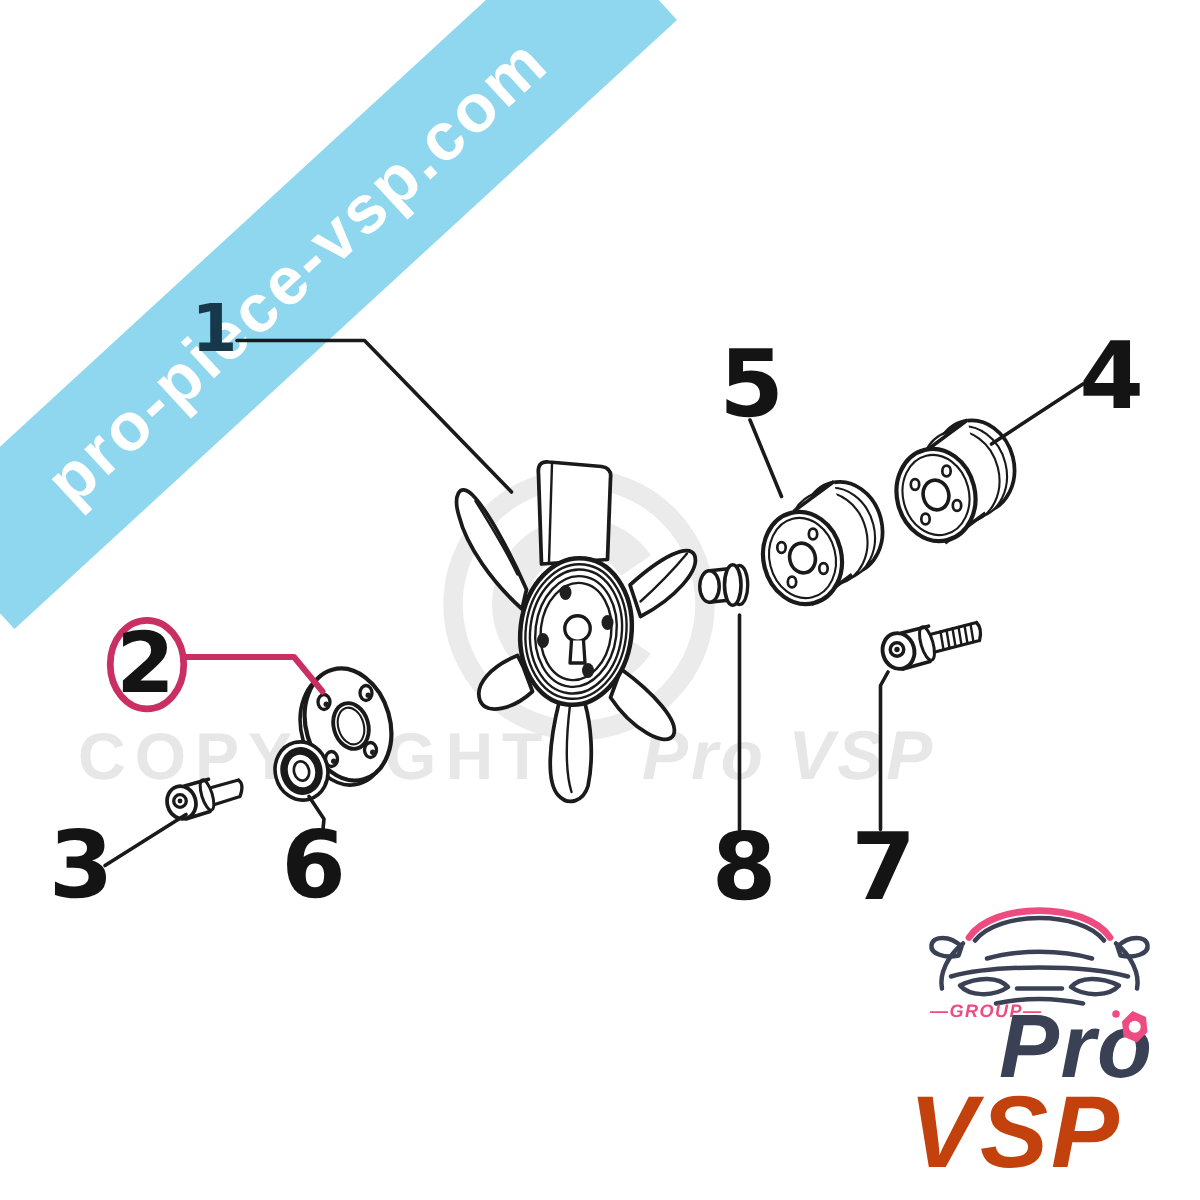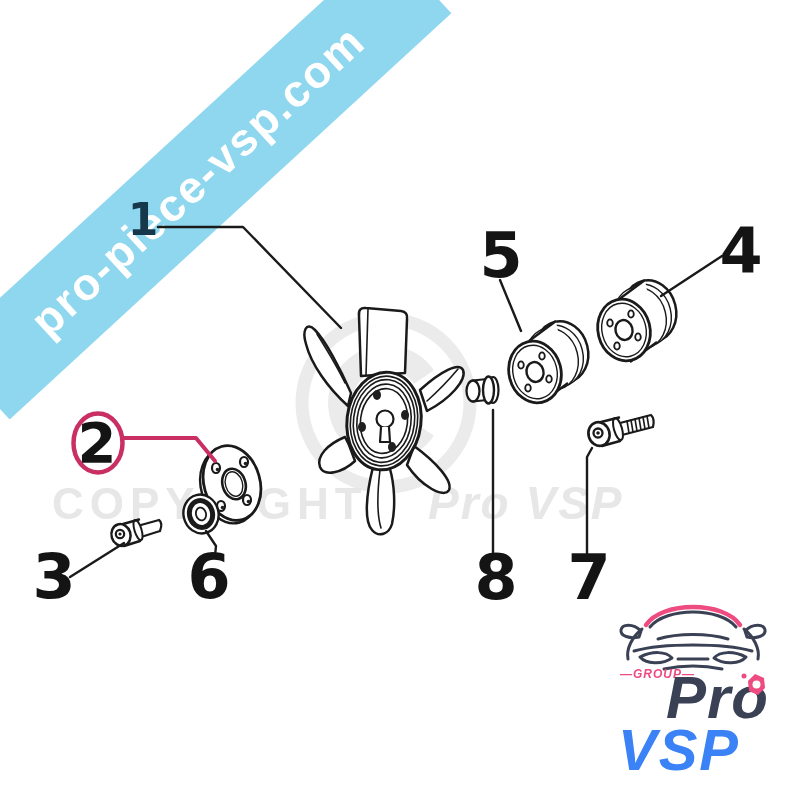--- a/index.html
+++ b/index.html
@@ -31,22 +31,22 @@
 
   
   .logo{position:absolute;left:598px;top:573px;width:200px;height:225px;z-index:4;}
   .logo .car{position:absolute;left:10px;top:8px;}
   .logo .group{position:absolute;left:0;top:94px;width:100%;
                padding-left:22px;box-sizing:border-box;color:#ee4b80;font-weight:bold;
                font-style:italic;font-size:12px;letter-spacing:1px;}
   .logo .pro{position:absolute;left:28px;top:95px;font-size:60px;font-weight:bold;
              font-style:italic;color:#3a4154;line-height:1;letter-spacing:1px;margin-left:40px;}
   .logo .hex{position:absolute;left:142px;top:98px;}
-  .logo .vsp{position:absolute;left:20px;top:148px;font-size:58px;font-weight:bold;
-             font-style:italic;color:#3b82f6;line-height:1;letter-spacing:2px;}
+  .logo .vsp{position:absolute;left:8px;top:148px;font-size:68px;font-weight:bold;
+             font-style:italic;color:#c2410c;line-height:1;letter-spacing:2px;}
 </style>
 </head>
 <body>
 
 <div class="banner">
   <span>pro-piece-vsp.com</span>
 </div>
 
 <svg class="diagram" width="800" height="800" viewBox="0 0 800 800">
 

